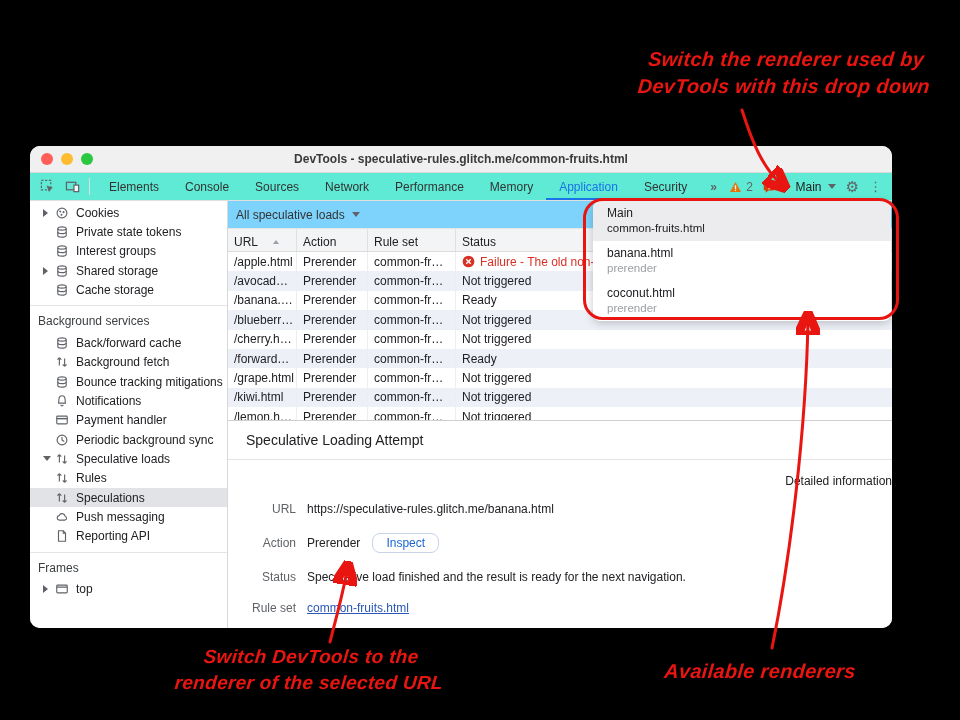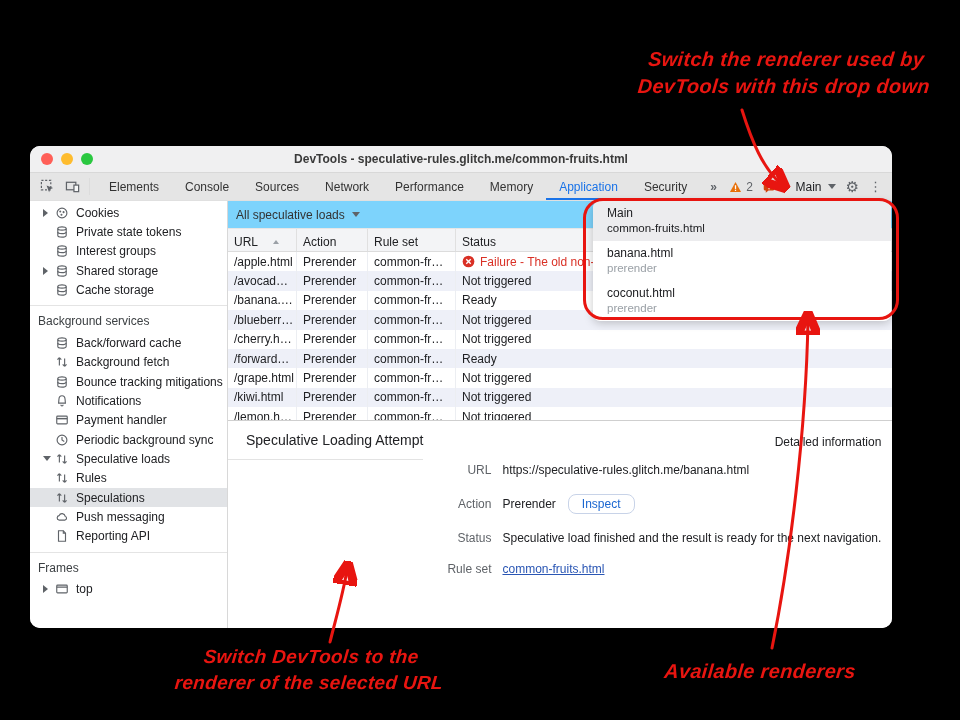--- a/index.html
+++ b/index.html
@@ -11,21 +11,21 @@
   .win{position:absolute;left:30px;top:146px;width:862px;height:482px;background:#fff;
        border-radius:10px;overflow:hidden;box-shadow:0 6px 24px rgba(0,0,0,.5);}
   .titlebar{height:26px;background:#f0f0f1;border-bottom:1px solid #d8d8d8;position:relative;
             display:flex;align-items:center;justify-content:center;}
   .lights{position:absolute;left:11px;top:0;height:100%;display:flex;align-items:center;gap:8px;}
   .light{width:12px;height:12px;border-radius:50%;}
   .light.red{background:#ff5f57;} .light.yellow{background:#febc2e;} .light.green{background:#2ac840;}
   .win-title{font-size:12px;font-weight:bold;color:#3a3a3a;}
 
   
-  .toolbar{height:27px;background:#e5e5e5;border-bottom:1px solid #e0e0e0;display:flex;align-items:stretch;
+  .toolbar{height:27px;background:#5eead4;border-bottom:1px solid #e0e0e0;display:flex;align-items:stretch;
            font-size:12px;color:#333;}
   .tb-icons{display:flex;align-items:center;gap:10px;padding:0 8px 0 10px;}
   .tb-sep{width:1px;background:#dcdcdc;margin:5px 0;}
   .tabs{display:flex;align-items:stretch;margin-left:6px;}
   .tab{display:flex;align-items:center;padding:0 13px;cursor:default;color:#333;}
   .tab.active{color:#1a73e8;box-shadow:inset 0 -2px 0 #1a73e8;}
   .more-tabs{display:flex;align-items:center;padding:0 10px;color:#5f6368;font-weight:bold;}
   .tb-right{margin-left:auto;display:flex;align-items:center;gap:10px;padding-right:10px;}
   .badge{display:flex;align-items:center;gap:4px;color:#5f6368;}
   .main-select{display:flex;align-items:center;gap:6px;color:#202124;}
@@ -56,21 +56,21 @@
   .gc{padding:3px 0 0 6px;border-right:1px solid #e0e0e0;display:flex;align-items:center;gap:5px;overflow:hidden;white-space:nowrap;}
   .c-url{width:62px;flex:none;} .c-action{width:64px;flex:none;} .c-rule{width:81px;flex:none;} .c-status{flex:1;min-width:0;border-right:none !important;}
   .grid-rows{height:168px;overflow:hidden;flex:none;}
   .grow{display:flex;height:19.4px;font-size:12px;color:#202124;align-items:stretch;}
   .grow:nth-child(even){background:#eef0f8;}
   .grow .gc{padding-top:0;align-items:center;border-right:1px solid #eceef2;}
   .status-fail{color:#d93025;display:flex;align-items:center;gap:5px;overflow:hidden;white-space:nowrap;}
   .failx{width:13px;height:13px;flex:none;}
 
   
-  .detail{flex:1;border-top:1px solid #cfcfcf;background:#fff;min-height:0;font-size:12px;color:#202124;display:flex;flex-direction:row;}
+  .detail{flex:1;border-top:1px solid #cfcfcf;background:#fff;min-height:0;font-size:12px;color:#202124;display:flex;flex-direction:column;}
   .detail-titlebar{height:38px;display:flex;align-items:center;padding-left:18px;font-size:14px;border-bottom:1px solid #e3e3e3;flex:none;}
   .detail-body{padding:14px 0 0 22px;}
   .d-section{font-weight:normal;margin-bottom:14px;text-align:right;}
   .d-row{display:flex;margin-bottom:17px;align-items:center;}
   .d-label{width:46px;text-align:right;color:#5f6368;margin-right:11px;flex:none;}
   .inspect-btn{margin-left:12px;border:1px solid #c8d3e8;border-radius:8px;background:#fff;color:#1a66d0;
                font-size:12px;padding:2px 13px;font-family:"Liberation Sans",sans-serif;}
   .d-link{color:#2a56b4;text-decoration:underline;}
 
   

